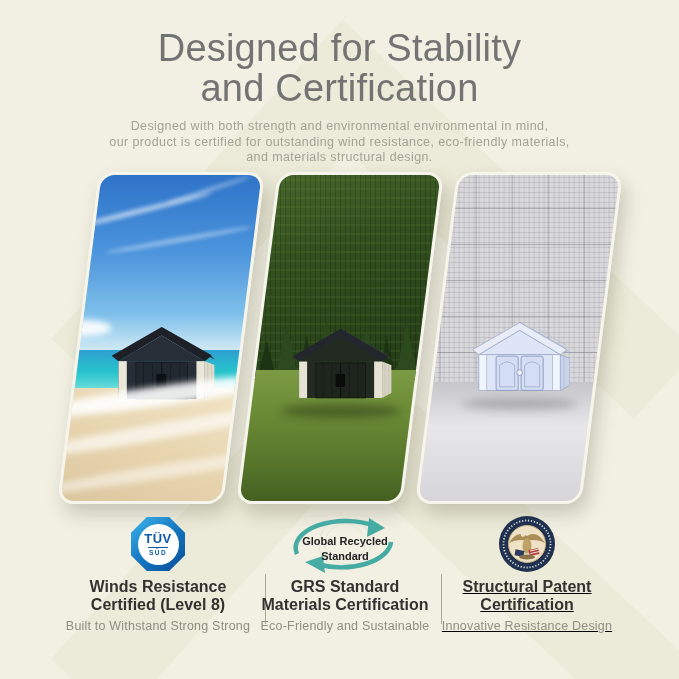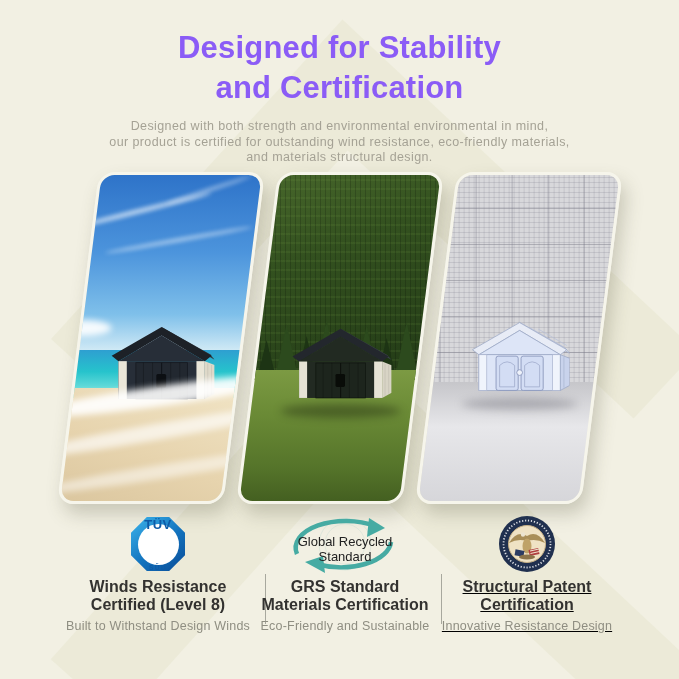--- a/index.html
+++ b/index.html
@@ -5,21 +5,21 @@
   * { margin:0; padding:0; box-sizing:border-box; }
   html,body { width:679px; height:679px; }
   body { font-family:"Liberation Sans", sans-serif; background:#f1efe2; }
   .canvas { position:relative; width:679px; height:679px; background:#f2f0e3; overflow:hidden; }
 
   
   .watermark { position:absolute; inset:0; z-index:0; }
 
   
   .header { position:absolute; top:28px; left:0; width:679px; text-align:center; z-index:2; }
-  .title { font-size:31px; line-height:40px; font-weight:bold; color:#8b5cf6; letter-spacing:.2px; }
+  .title { font-size:38px; line-height:40px; font-weight:normal; color:#737373; letter-spacing:.2px; }
   .subtitle { margin-top:11px; font-size:12.5px; line-height:15.5px; color:#a5a295; letter-spacing:.4px; }
 
   
   .panel { position:absolute; top:172px; width:166px; height:332px;
            transform:skewX(-7.2deg); border-radius:16px; overflow:hidden;
            border:3px solid #f6f5eb; box-shadow:6px 10px 18px rgba(80,80,55,.25); z-index:1; }
   .p1 { left:78px; } .p2 { left:257px; } .p3 { left:436px; }
   .scene { position:absolute; top:-3px; left:-35px; width:232px; height:338px; transform:skewX(7.2deg); }
   .layer { position:absolute; left:0; right:0; }
 
@@ -72,29 +72,29 @@
   .badge-title { margin-top:2px; font-size:16px; line-height:18px; font-weight:bold; color:#333230; }
   .badge-sub { margin-top:5px; font-size:12.5px; color:#8f8e82; letter-spacing:.2px; }
   .divider { position:absolute; top:574px; width:1px; height:50px; background:#a8a89e; z-index:2; }
   .d1 { left:265px; } .d2 { left:441px; }
 
   
   .tuv-oct { width:54px; height:54px; display:flex; align-items:center; justify-content:center;
     background:linear-gradient(140deg,#3db5ec 0%,#1272bd 55%,#0a4c97 100%);
     clip-path:polygon(29.3% 0%,70.7% 0%,100% 29.3%,100% 70.7%,70.7% 100%,29.3% 100%,0% 70.7%,0% 29.3%); }
   .tuv-circle { width:41px; height:41px; background:#fff; border-radius:50%;
-    display:flex; flex-direction:column; align-items:center; justify-content:center;gap:15px; }
+    display:flex; flex-direction:column; align-items:center; justify-content:center; }
   .tuv-top { font-size:13px; font-weight:bold; color:#0d5aa7; letter-spacing:.5px; line-height:13px; }
   .tuv-line { width:20px; height:1px; background:#0d5aa7; margin:2px 0 1px; }
   .tuv-bottom { font-size:6.5px; font-weight:bold; color:#0d5aa7; letter-spacing:1.5px; line-height:7px; }
 
   
   .grs { position:relative; width:124px; height:64px; }
   .grs-text { position:absolute; top:22px; left:0; width:124px; text-align:center;
-              font-size:13px; line-height:15px; font-weight:normal; color:#222; }
+              font-size:11px; line-height:15px; font-weight:bold; color:#222; }
 
   
   .seal-box svg { display:block; }
 </style>
 </head>
 <body>
 
 <div class="canvas">
 
   <svg class="watermark" width="679" height="679" viewBox="0 0 679 679">
@@ -226,21 +226,21 @@
           <span class="tuv-top">TÜV</span>
           <span class="tuv-line"></span>
           <span class="tuv-bottom">SÜD</span>
         </div>
       </div>
     </div>
     <div class="badge-title">
       <div>Winds Resistance</div>
       <div>Certified (Level 8)</div>
     </div>
-    <div class="badge-sub">Built to Withstand Design Winds</div>
+    <div class="badge-sub">Built to Withstand Strong Strong</div>
   </div>
 
   <div class="divider d1"></div>
 
   <div class="badge b2">
     <div class="icon-box">
       <div class="grs">
         <svg width="124" height="64" viewBox="0 0 124 64">
           <circle cx="62" cy="32" r="26" fill="none" stroke="#cfe0d6" stroke-width="1" opacity=".6"></circle>
           <circle cx="62" cy="32" r="20" fill="none" stroke="#cfe0d6" stroke-width="1" opacity=".5"></circle>

